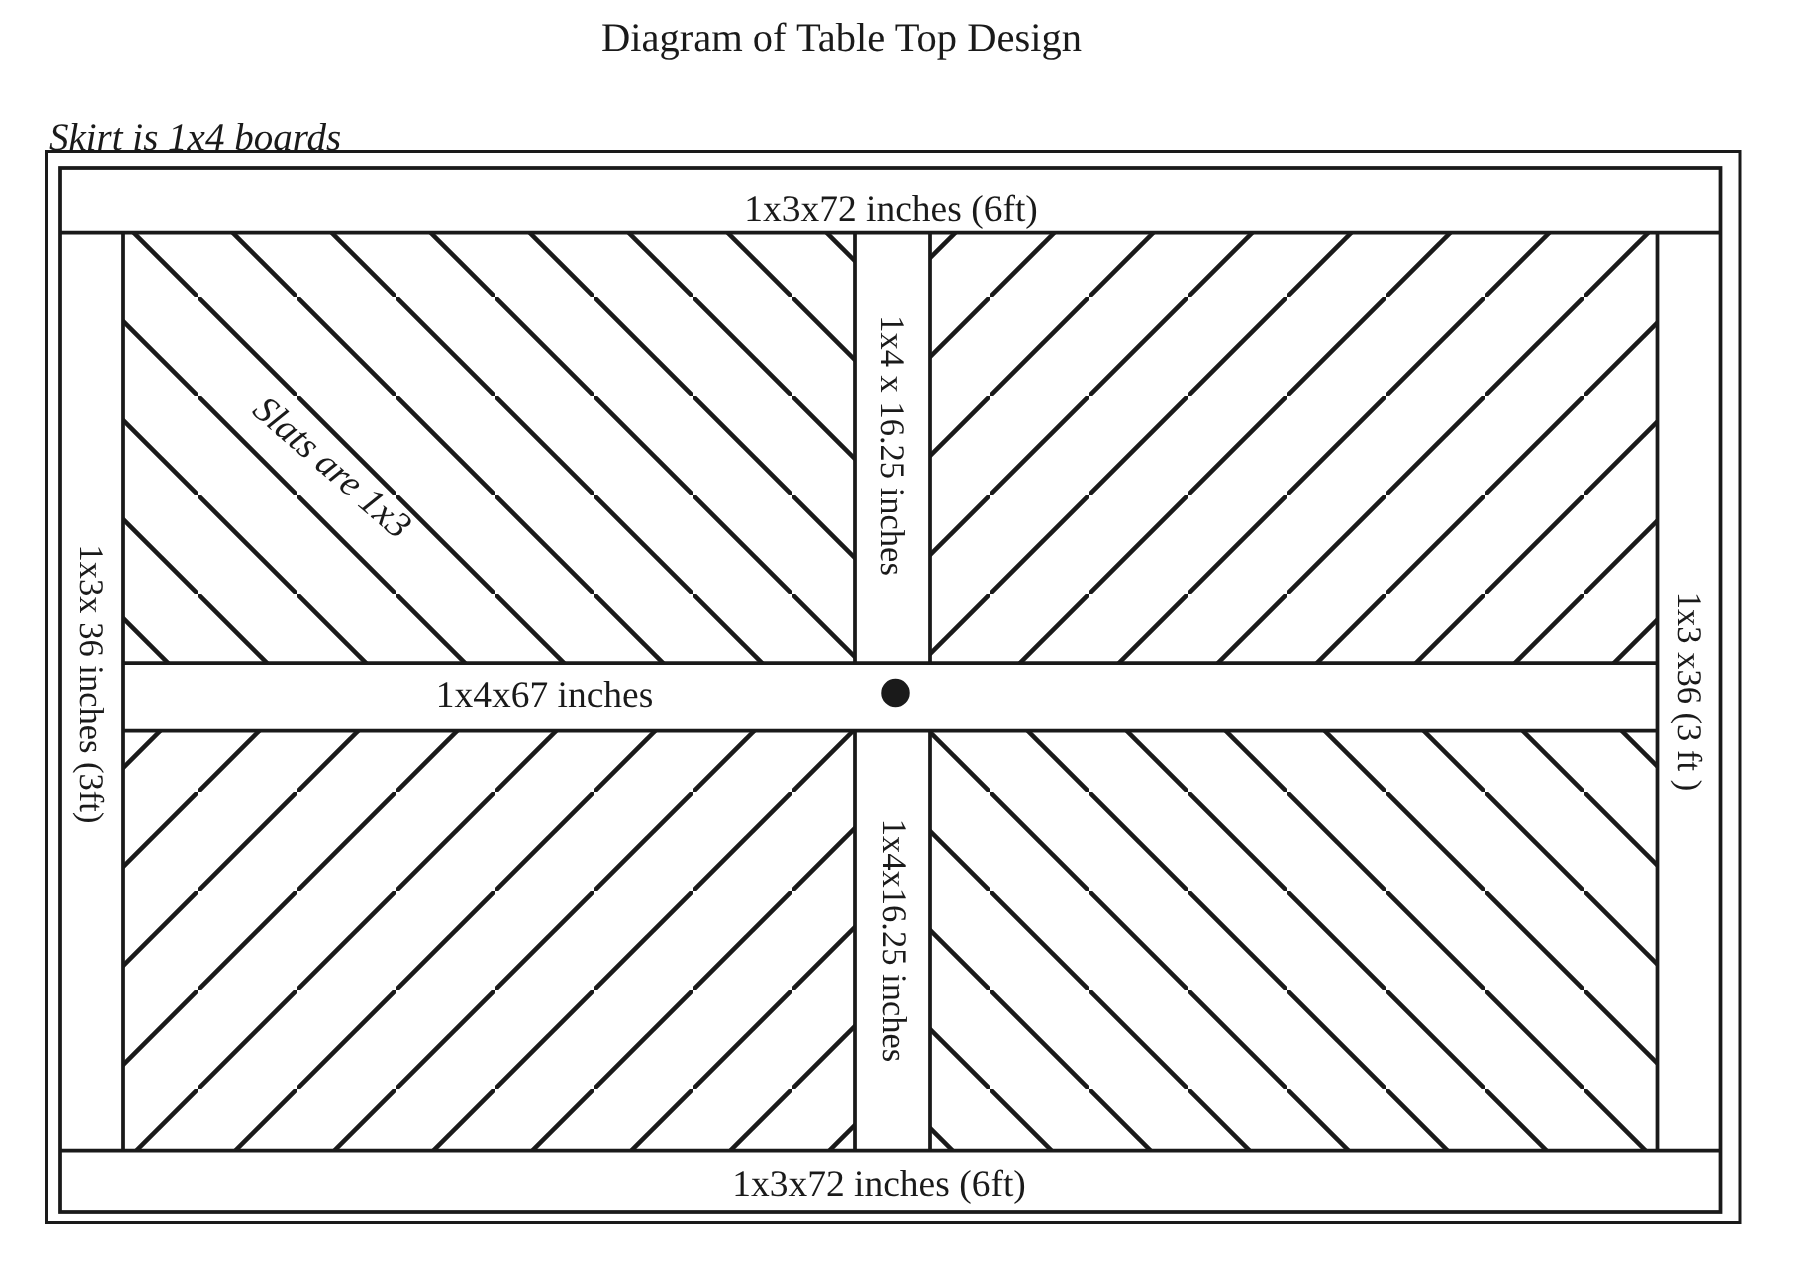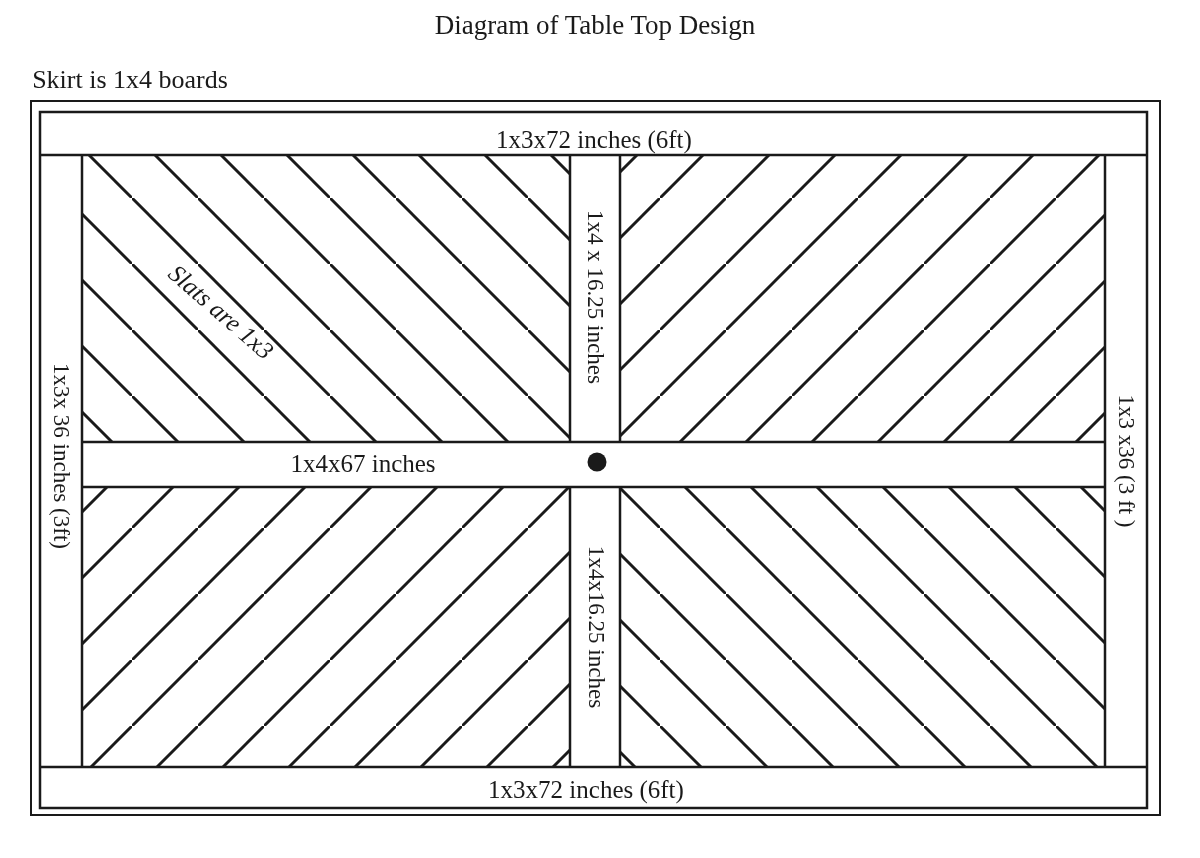--- a/index.html
+++ b/index.html
@@ -34,22 +34,22 @@
   .lbl {
     position: absolute;
     color: var(--line-color);
     white-space: nowrap;
     line-height: 1.1;
     transform: translate(-50%, -50%);
   }
   .lbl.rot90  { transform: translate(-50%, -50%) rotate(90deg); }
   .lbl.rot41  { transform: translate(-50%, -50%) rotate(41deg); font-style: italic; }
 
-  .title        { left: 595px;  top: 26px;  font-size: 27px; }
-  .skirt-note   { left: 130px;  top: 80px;  font-size: 26px; }
+  .title        { left: 561px;  top: 26px;  font-size: 27px; }
+  .skirt-note   { left: 130px;  top: 92px;  font-size: 26px; font-style: italic; }
   .top-board    { left: 594px;  top: 140px; font-size: 25px; }
   .bottom-board { left: 586px;  top: 790px; font-size: 25px; }
   .center-board { left: 363px;  top: 464px; font-size: 25px; }
   .upper-center { left: 595px;  top: 297px; font-size: 23px; }
   .lower-center { left: 596px;  top: 627px; font-size: 23px; }
   .left-board   { left: 61px;   top: 456px; font-size: 23px; }
   .right-board  { left: 1126px; top: 461px; font-size: 23px; }
   .slats-note   { left: 221px;  top: 312px; font-size: 25px; }
 </style>
 </head>

